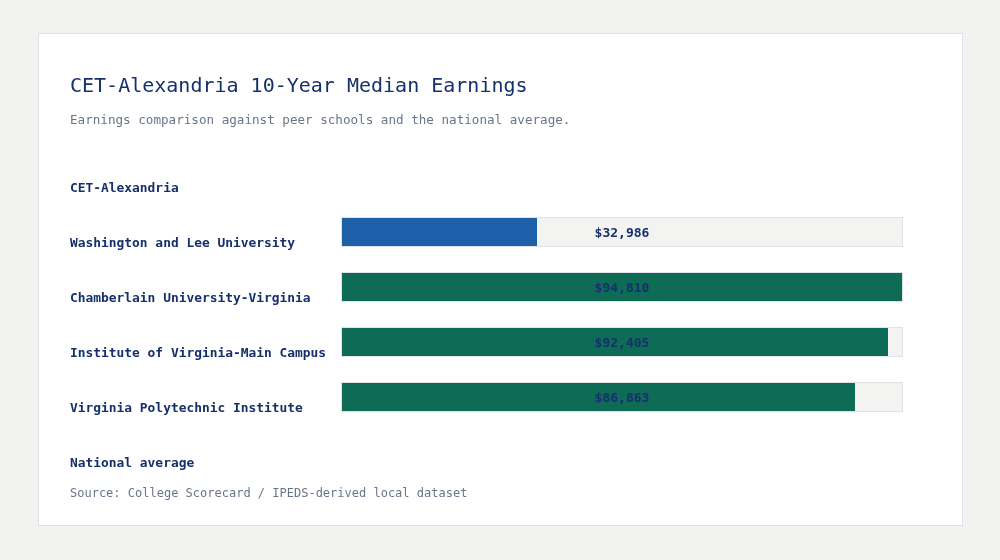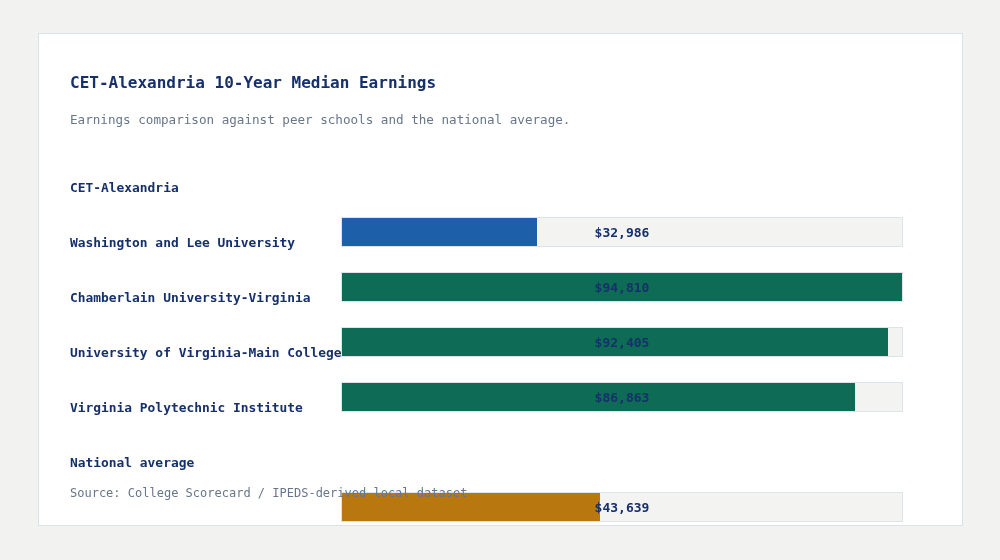--- a/index.html
+++ b/index.html
@@ -31,22 +31,22 @@
     left: 0;
     top: 0;
     width: 100%;
     height: 100%;
   }
 
   .chart-title {
     position: absolute;
     left: 31px;
     top: 39px;
-    font-size: 16px;
-    font-weight: bold;
+    font-size: 20px;
+    font-weight: normal;
     color: #16306b;
     letter-spacing: 0px;
     white-space: nowrap;
   }
 
   .chart-subtitle {
     position: absolute;
     left: 31px;
     top: 78px;
     font-size: 12.6px;
@@ -151,34 +151,30 @@
           </div>
         </div>
         <div class="row">
           <div class="row-label">Chamberlain University-Virginia</div>
           <div class="row-track">
             <div class="row-fill" style="width: 97.5%; background: rgb(14, 107, 85);"></div>
             <div class="row-value">$92,405</div>
           </div>
         </div>
         <div class="row">
-          <div class="row-label">University of Virginia-Main College</div>
+          <div class="row-label">Institute of Virginia-Main Campus</div>
           <div class="row-track">
             <div class="row-fill" style="width: 91.6%; background: rgb(14, 107, 85);"></div>
             <div class="row-value">$86,863</div>
           </div>
         </div>
         <div class="row">
           <div class="row-label">Virginia Polytechnic Institute</div>
         </div>
         <div class="row">
           <div class="row-label">National average</div>
-          <div class="row-track">
-            <div class="row-fill" style="width: 46%; background: rgb(184, 120, 15);"></div>
-            <div class="row-value">$43,639</div>
-          </div>
         </div>
       </div>
 
     <div class="source-note">Source: College Scorecard / IPEDS-derived local dataset</div>
 
   </div>
 </div>
 
 </body></html>

